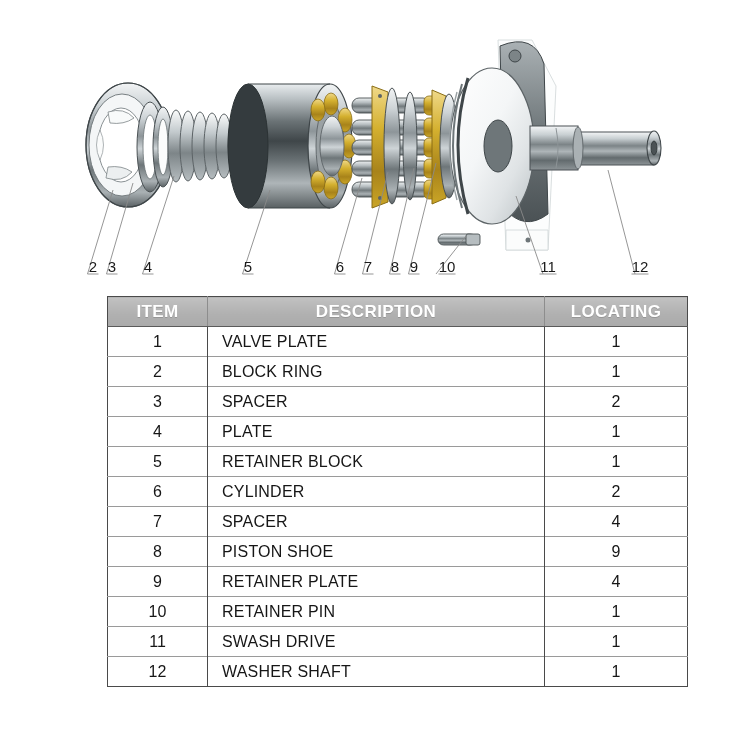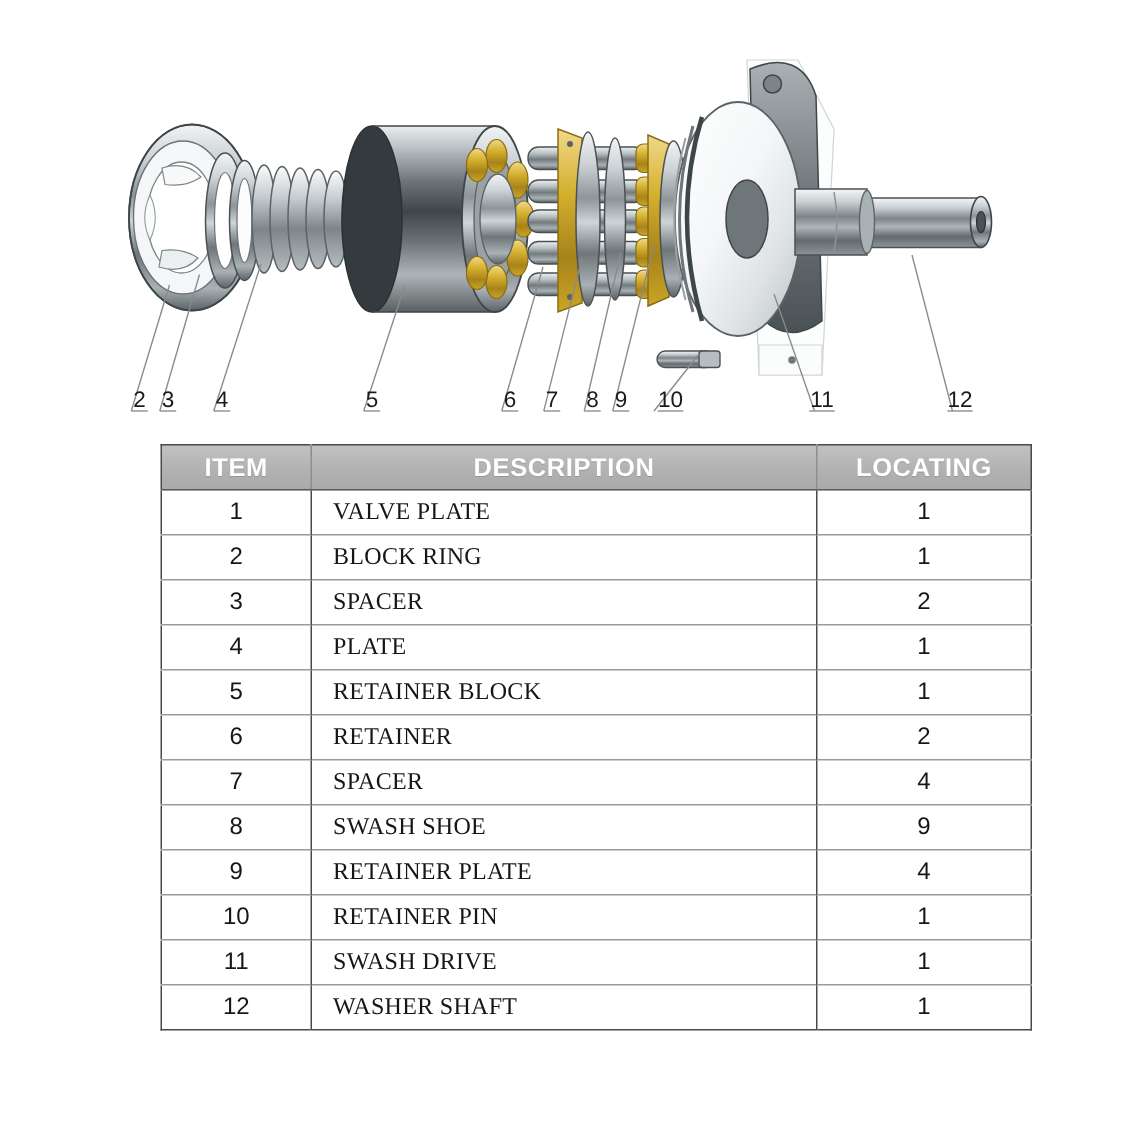--- a/index.html
+++ b/index.html
@@ -69,21 +69,21 @@
     color:#161616;
     background:#ffffff;
     border-top:1px solid #9a9a9a;
     border-right:1px solid #4a4a4a;
     vertical-align:middle;
   }
   table.parts tbody td:last-child { border-right:none; }
   table.parts tbody tr:first-child td { border-top:none; }
 
   td.item-cell { text-align:center; }
-  td.desc-cell { text-align:left; padding-left:14px; letter-spacing:.2px;font-family:Liberation Serif, serif; }
+  td.desc-cell { text-align:left; padding-left:14px; letter-spacing:.2px; }
   td.qty-cell  { text-align:center; }
 </style>
 </head>
 <body>
 
 <div id="diagram-area">
   <svg id="diagram-svg" viewBox="0 0 750 288" xmlns="http://www.w3.org/2000/svg">
     <defs>
       <linearGradient id="gSteelV" x1="0" y1="0" x2="0" y2="1">
         <stop offset="0%" stop-color="#f2f4f5"></stop>
@@ -321,31 +321,31 @@
           <td class="desc-cell">PLATE</td>
           <td class="qty-cell">1</td>
         </tr>
         <tr>
           <td class="item-cell">5</td>
           <td class="desc-cell">RETAINER BLOCK</td>
           <td class="qty-cell">1</td>
         </tr>
         <tr>
           <td class="item-cell">6</td>
-          <td class="desc-cell">RETAINER</td>
+          <td class="desc-cell">CYLINDER</td>
           <td class="qty-cell">2</td>
         </tr>
         <tr>
           <td class="item-cell">7</td>
           <td class="desc-cell">SPACER</td>
           <td class="qty-cell">4</td>
         </tr>
         <tr>
           <td class="item-cell">8</td>
-          <td class="desc-cell">SWASH SHOE</td>
+          <td class="desc-cell">PISTON SHOE</td>
           <td class="qty-cell">9</td>
         </tr>
         <tr>
           <td class="item-cell">9</td>
           <td class="desc-cell">RETAINER PLATE</td>
           <td class="qty-cell">4</td>
         </tr>
         <tr>
           <td class="item-cell">10</td>
           <td class="desc-cell">RETAINER PIN</td>

